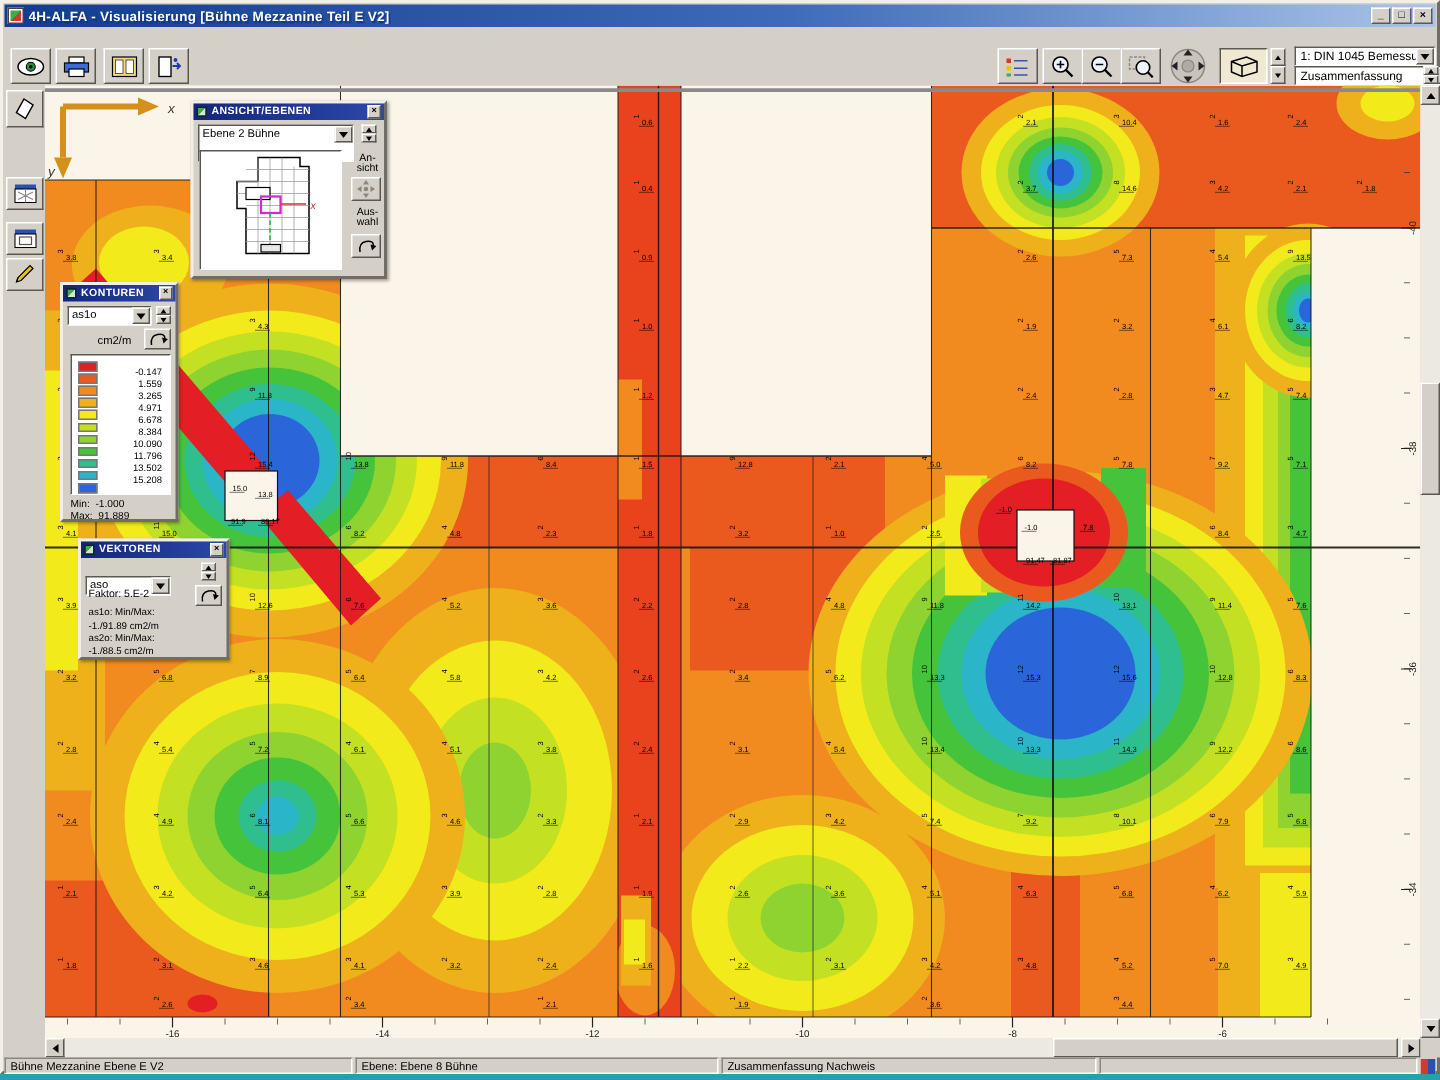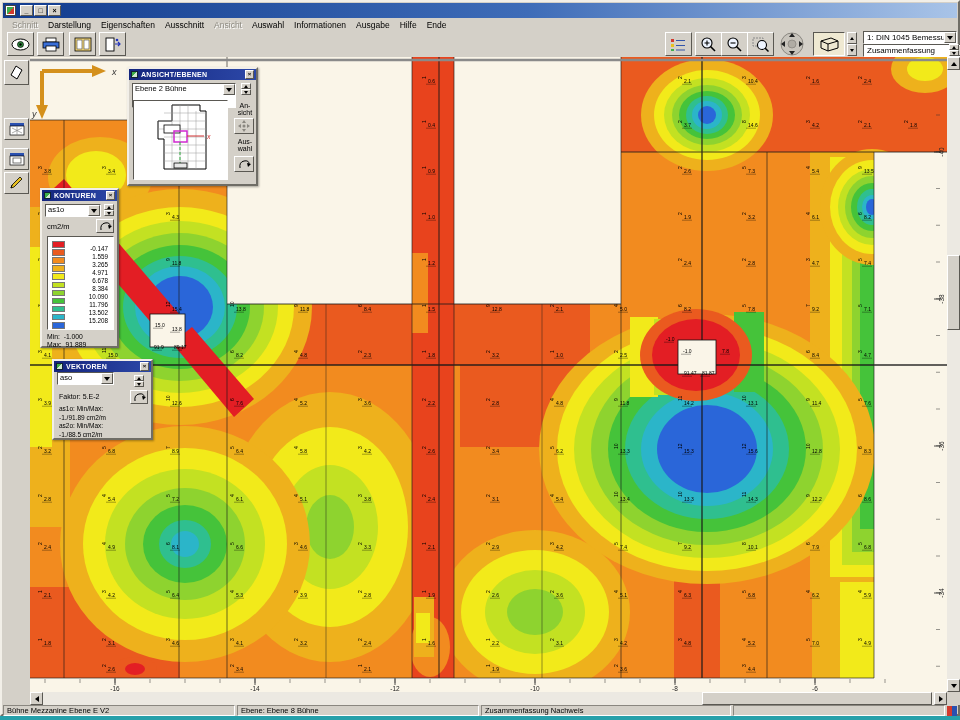--- a/index.html
+++ b/index.html
@@ -93,37 +93,26 @@
   .vline { font-size:6.5px; line-height:8.5px; white-space:nowrap; }
   .teal-desk { position:absolute; left:0; top:716px; width:960px; height:4px; background:#26a0aa; }
 </style>
 </head>
 <body>
 
 <div class="window">
 
   <div class="titlebar">
     <div class="appicon"></div>
+    <div class="title">4H-ALFA - Visualisierung [Bühne Mezzanine Teil E V2]</div>
     <div class="winbtn">_</div>
     <div class="winbtn">□</div>
     <div class="winbtn">×</div>
   </div>
 
-  <div class="menubar">
-      <span class="menu-item disabled">Schnitt</span>
-      <span class="menu-item">Darstellung</span>
-      <span class="menu-item">Eigenschaften</span>
-      <span class="menu-item">Ausschnitt</span>
-      <span class="menu-item disabled">Ansicht</span>
-      <span class="menu-item">Auswahl</span>
-      <span class="menu-item">Informationen</span>
-      <span class="menu-item">Ausgabe</span>
-      <span class="menu-item">Hilfe</span>
-      <span class="menu-item">Ende</span>
-    </div>
 
   <div class="toolbar">
     <div class="tbtn" style="left:4px;">
       <svg width="19" height="13">
         <ellipse cx="9.5" cy="6.5" rx="8.5" ry="5.5" fill="#fff" stroke="#000" stroke-width="1"></ellipse>
         <circle cx="9.5" cy="6.5" r="3" fill="#2e8b3e" stroke="#000" stroke-width=".7"></circle>
         <circle cx="9.5" cy="6.5" r="1.2" fill="#000"></circle>
       </svg>
     </div>
     <div class="tbtn" style="left:34px;">
@@ -1028,21 +1017,21 @@
           </span>
       </div>
       <div class="spin" style="left:62px; top:3px;">
         <span class="s" style="top:0;">
             <span class="tri-up"></span>
           </span>
         <span class="s" style="top:6px;">
             <span class="tri-down"></span>
           </span>
       </div>
-      <div class="ptxt" style="left:5px; top:21px; font-size:7.5px;">cm2/m</div>
+      <div class="ptxt" style="left:23px; top:21px; font-size:7.5px;">cm2/m</div>
       <div class="pbtn" style="left:54px; top:18px; width:18px; height:14px;">
         <svg width="13" height="11">
           <path d="M2,9 Q1,3 6,2 Q11,1 11,5" fill="none" stroke="#000" stroke-width="1"></path>
           <polygon points="9,4 13,5 10,8" fill="#000"></polygon>
         </svg>
       </div>
       <div id="legendBox" class="inset" style="position:absolute; left:5px; top:35px; width:67px; height:94px;">
           <div class="legend-swatch" style="left: 4px; top: 4px; background: rgb(227, 30, 36);"></div>
           <div class="legend-swatch" style="left: 4px; top: 12.1px; background: rgb(234, 90, 31);"></div>
           <div class="legend-swatch" style="left: 4px; top: 20.2px; background: rgb(242, 139, 31);"></div>
@@ -1074,21 +1063,21 @@
     </div>
   </div>
 
   <div class="panel" style="left:50px; top:357px; width:101px; height:81px;">
     <div class="ptitle">
       <span class="picon"></span>
       <span class="ptext">VEKTOREN</span>
       <span class="pclose">×</span>
     </div>
     <div style="position:relative; height:66px;">
-      <div class="pfield" style="left:3px; top:0; width:57px; height:13px;">
+      <div class="pfield" style="left:3px; top:12px; width:57px; height:13px;">
         <span>aso</span>
         <span style="position:absolute; right:0; top:0; width:12px; height:11px; background:#d4d0c8; border:1px solid; border-color:#fff #5a5852 #5a5852 #fff; display:flex; align-items:center; justify-content:center;">
             <span class="tri-down"></span>
           </span>
       </div>
       <div class="spin" style="left:80px; top:3px;">
         <span class="s" style="top:0;">
             <span class="tri-up"></span>
           </span>
         <span class="s" style="top:6px;">

